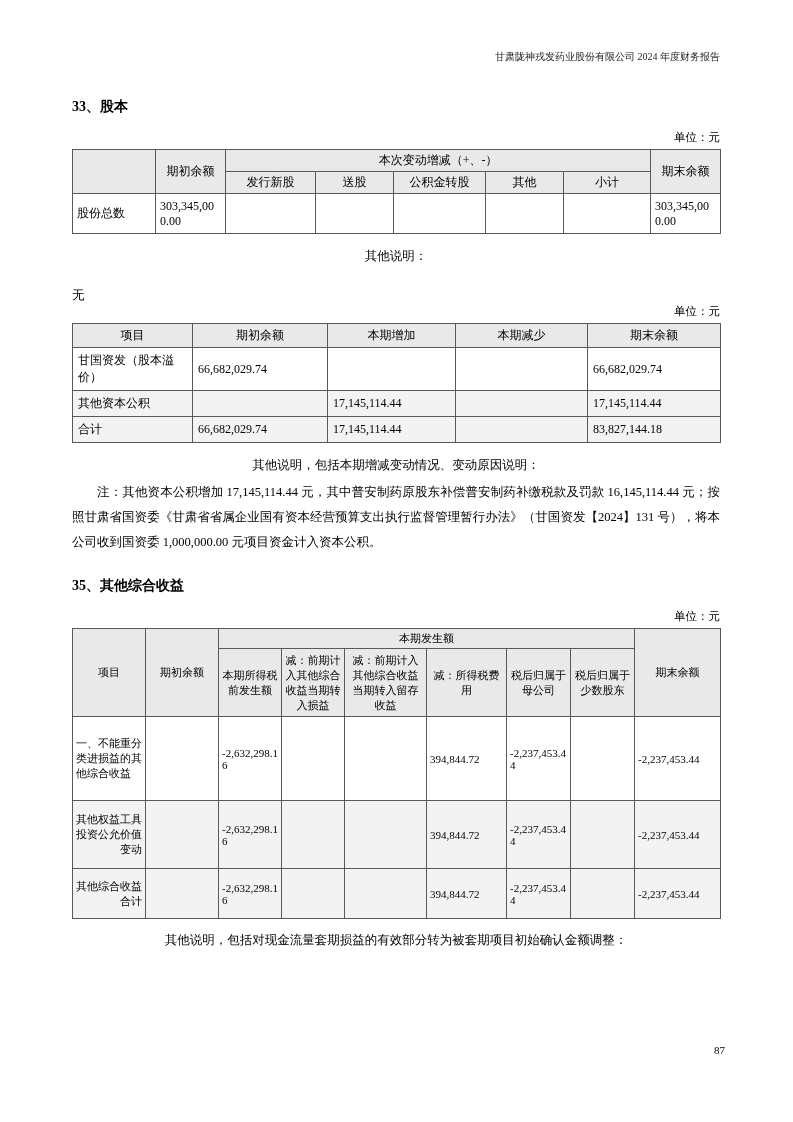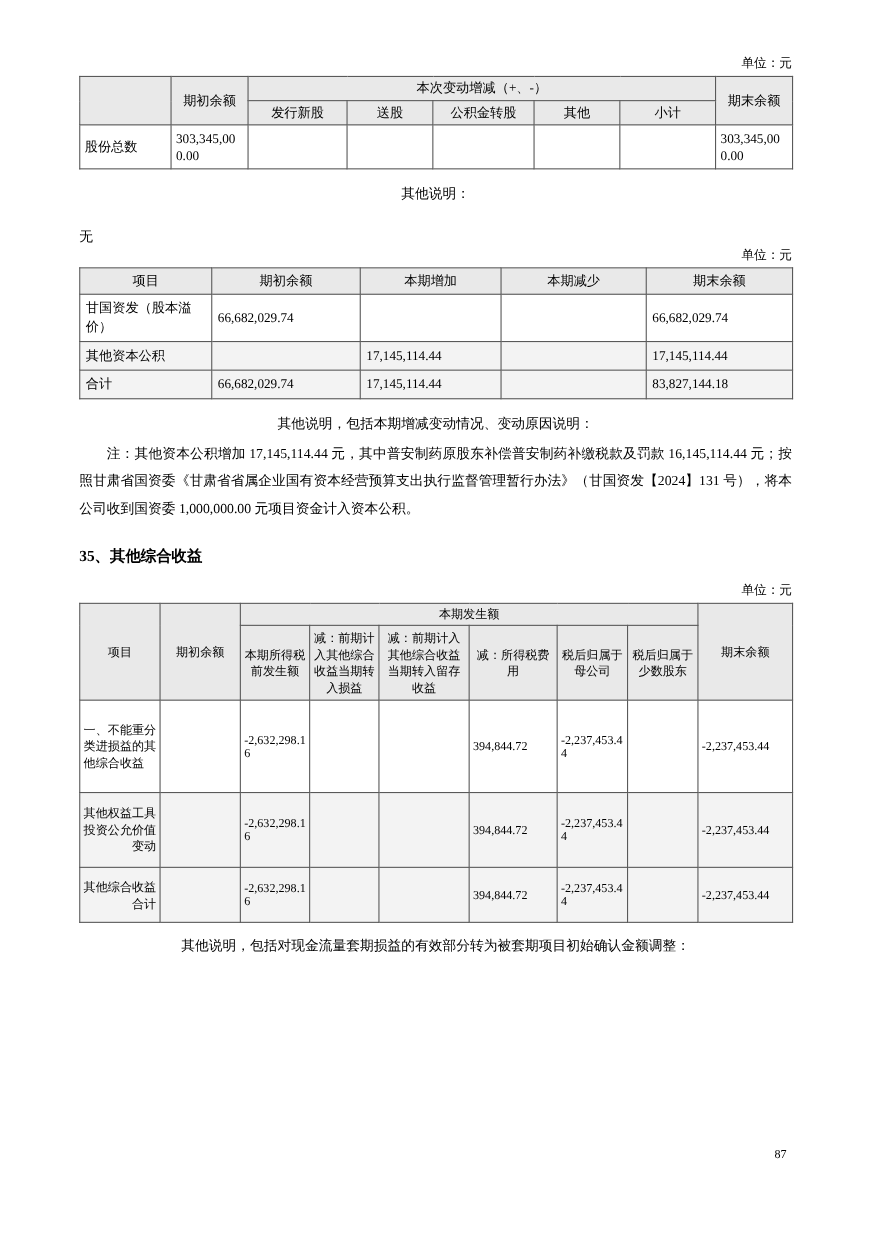--- a/index.html
+++ b/index.html
@@ -86,30 +86,32 @@
     line-height: 25px;
     text-align: justify;
     text-indent: 2em;
     margin-top: 6px;
   }
   .note-label.after-t3 { margin-top: 13px; }
 
   .page-number {
     position: absolute;
     top: 1044px;
-    right: 78px;
+    right: 68px;
     font-size: 11px;
   }
 </style>
 </head>
 <body>
 
 <div class="page">
 
-
+  <div class="doc-header">甘肃陇神戎发药业股份有限公司 2024 年度财务报告</div>
+
+  <h2 class="sec-title">33、股本</h2>
   <div class="unit">单位：元</div>
 
   <table class="t1">
     <colgroup>
       <col style="width:83px">
         <col style="width:70px">
         <col style="width:90px">
         <col style="width:78px">
       <col style="width:92px">
         <col style="width:78px">

